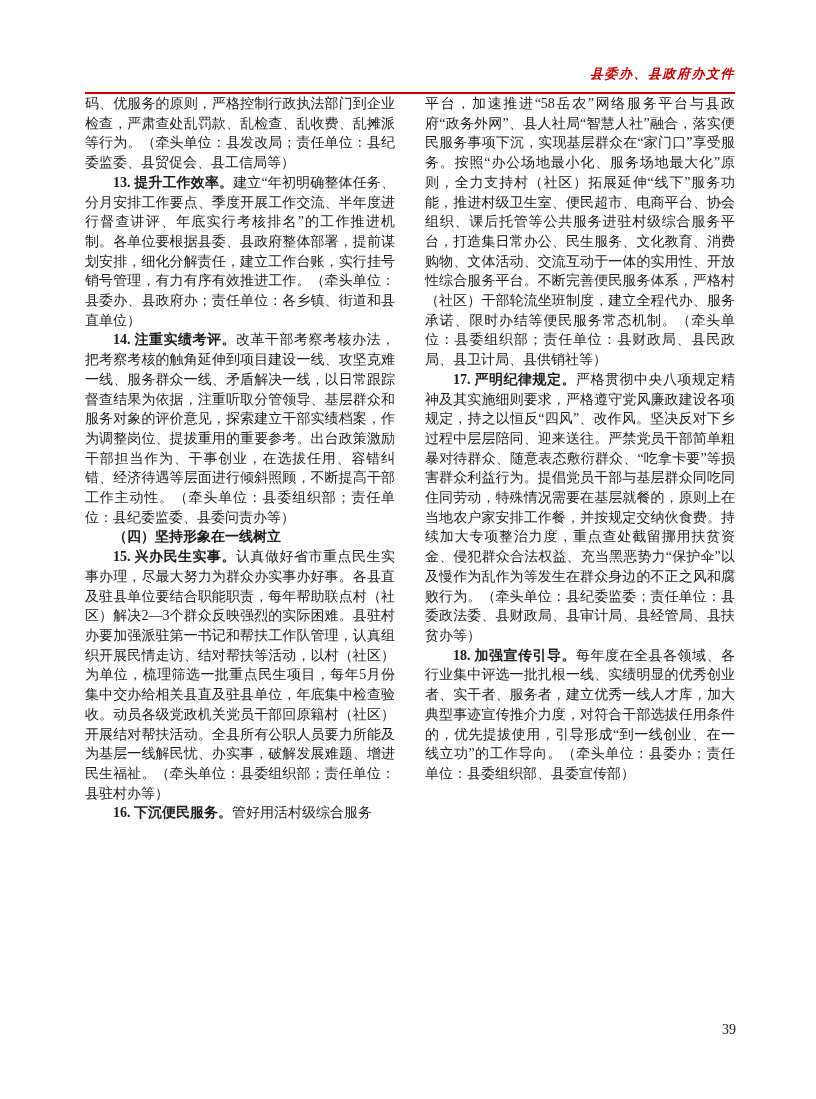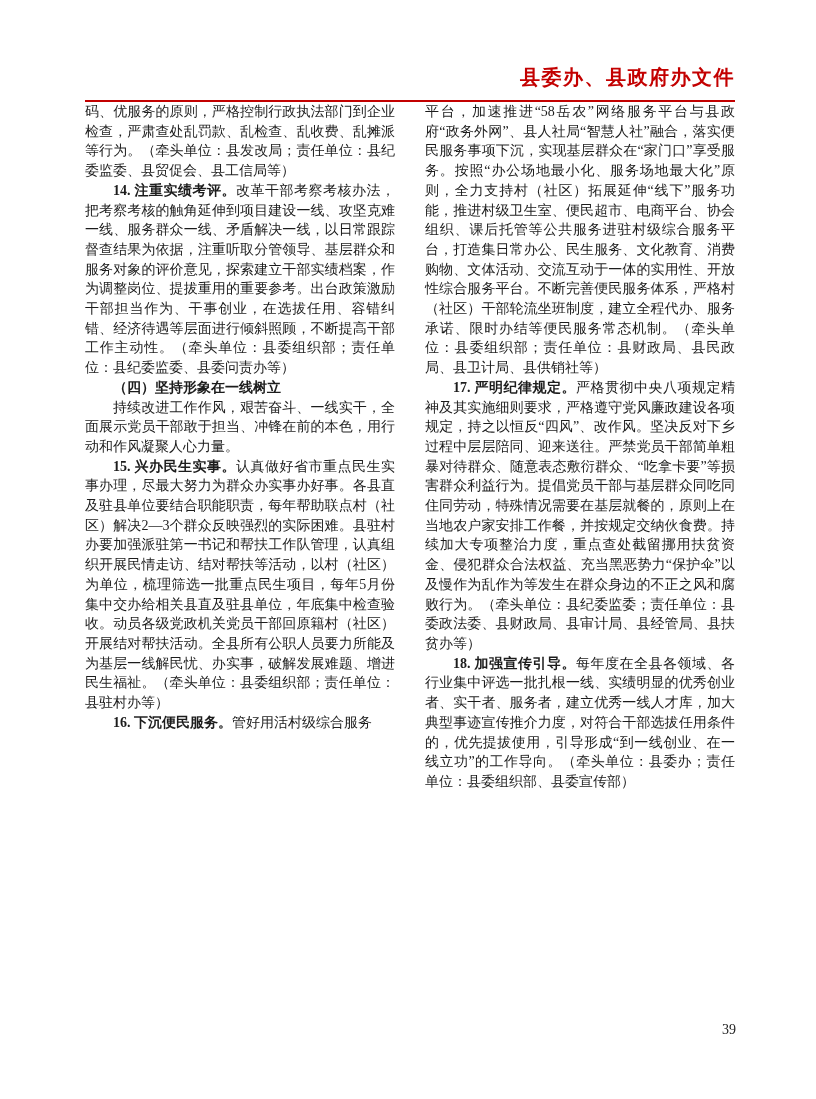--- a/index.html
+++ b/index.html
@@ -18,23 +18,24 @@
     padding: 64px 81px 0 85px;
   }
   .header-row {
     text-align: right;
     padding-bottom: 9px;
     border-bottom: 2px solid #c30000;
   }
   .header-title {
     font-family: "Liberation Sans", "DejaVu Sans", sans-serif;
     font-weight: bold;
-    font-size: 20px;
+    font-size: 13px;
     letter-spacing: 1.5px;
     color: #c30000;
+    font-style: italic;
   }
   .columns {
     display: flex;
     gap: 30px;
   }
   .col {
     width: 310px;
     font-size: 14px;
     line-height: 19.7px;
     text-align: justify;
@@ -56,23 +57,23 @@
 <body>
 
 <div class="page">
   <div class="header-row" style="border-bottom-color: rgb(195, 0, 0);">
     <span class="header-title" style="color: rgb(195, 0, 0);">县委办、县政府办文件</span>
   </div>
 
   <div class="columns">
     <div class="col" id="col-left">
         <p class="para body no-indent">码、优服务的原则，严格控制行政执法部门到企业检查，严肃查处乱罚款、乱检查、乱收费、乱摊派等行为。（牵头单位：县发改局；责任单位：县纪委监委、县贸促会、县工信局等）</p>
+        <p class="para body"><span class="lead">13. 提升工作效率。</span>建立“年初明确整体任务、分月安排工作要点、季度开展工作交流、半年度进行督查讲评、年底实行考核排名”的工作推进机制。各单位要根据县委、县政府整体部署，提前谋划安排，细化分解责任，建立工作台账，实行挂号销号管理，有力有序有效推进工作。（牵头单位：县委办、县政府办；责任单位：各乡镇、街道和县直单位）</p>
         <p class="para body"><span class="lead">14. 注重实绩考评。</span>改革干部考察考核办法，把考察考核的触角延伸到项目建设一线、攻坚克难一线、服务群众一线、矛盾解决一线，以日常跟踪督查结果为依据，注重听取分管领导、基层群众和服务对象的评价意见，探索建立干部实绩档案，作为调整岗位、提拔重用的重要参考。出台政策激励干部担当作为、干事创业，在选拔任用、容错纠错、经济待遇等层面进行倾斜照顾，不断提高干部工作主动性。（牵头单位：县委组织部；责任单位：县纪委监委、县委问责办等）</p>
         <p class="para heading">（四）坚持形象在一线树立</p>
-        <p class="para body">持续改进工作作风，艰苦奋斗、一线实干，全面展示党员干部敢于担当、冲锋在前的本色，用行动和作风凝聚人心力量。</p>
         <p class="para body"><span class="lead">15. 兴办民生实事。</span>认真做好省市重点民生实事办理，尽最大努力为群众办实事办好事。各县直及驻县单位要结合职能职责，每年帮助联点村（社区）解决2—3个群众反映强烈的实际困难。县驻村办要加强派驻第一书记和帮扶工作队管理，认真组织开展民情走访、结对帮扶等活动，以村（社区）为单位，梳理筛选一批重点民生项目，每年5月份集中交办给相关县直及驻县单位，年底集中检查验收。动员各级党政机关党员干部回原籍村（社区）开展结对帮扶活动。全县所有公职人员要力所能及为基层一线解民忧、办实事，破解发展难题、增进民生福祉。（牵头单位：县委组织部；责任单位：县驻村办等）</p>
         <p class="para body"><span class="lead">16. 下沉便民服务。</span>管好用活村级综合服务</p>
       </div>
     <div class="col" id="col-right">
         <p class="para body no-indent">平台，加速推进“58岳农”网络服务平台与县政府“政务外网”、县人社局“智慧人社”融合，落实便民服务事项下沉，实现基层群众在“家门口”享受服务。按照“办公场地最小化、服务场地最大化”原则，全力支持村（社区）拓展延伸“线下”服务功能，推进村级卫生室、便民超市、电商平台、协会组织、课后托管等公共服务进驻村级综合服务平台，打造集日常办公、民生服务、文化教育、消费购物、文体活动、交流互动于一体的实用性、开放性综合服务平台。不断完善便民服务体系，严格村（社区）干部轮流坐班制度，建立全程代办、服务承诺、限时办结等便民服务常态机制。（牵头单位：县委组织部；责任单位：县财政局、县民政局、县卫计局、县供销社等）</p>
         <p class="para body"><span class="lead">17. 严明纪律规定。</span>严格贯彻中央八项规定精神及其实施细则要求，严格遵守党风廉政建设各项规定，持之以恒反“四风”、改作风。坚决反对下乡过程中层层陪同、迎来送往。严禁党员干部简单粗暴对待群众、随意表态敷衍群众、“吃拿卡要”等损害群众利益行为。提倡党员干部与基层群众同吃同住同劳动，特殊情况需要在基层就餐的，原则上在当地农户家安排工作餐，并按规定交纳伙食费。持续加大专项整治力度，重点查处截留挪用扶贫资金、侵犯群众合法权益、充当黑恶势力“保护伞”以及慢作为乱作为等发生在群众身边的不正之风和腐败行为。（牵头单位：县纪委监委；责任单位：县委政法委、县财政局、县审计局、县经管局、县扶贫办等）</p>
         <p class="para body"><span class="lead">18. 加强宣传引导。</span>每年度在全县各领域、各行业集中评选一批扎根一线、实绩明显的优秀创业者、实干者、服务者，建立优秀一线人才库，加大典型事迹宣传推介力度，对符合干部选拔任用条件的，优先提拔使用，引导形成“到一线创业、在一线立功”的工作导向。（牵头单位：县委办；责任单位：县委组织部、县委宣传部）</p>
       </div>
   </div>
 

